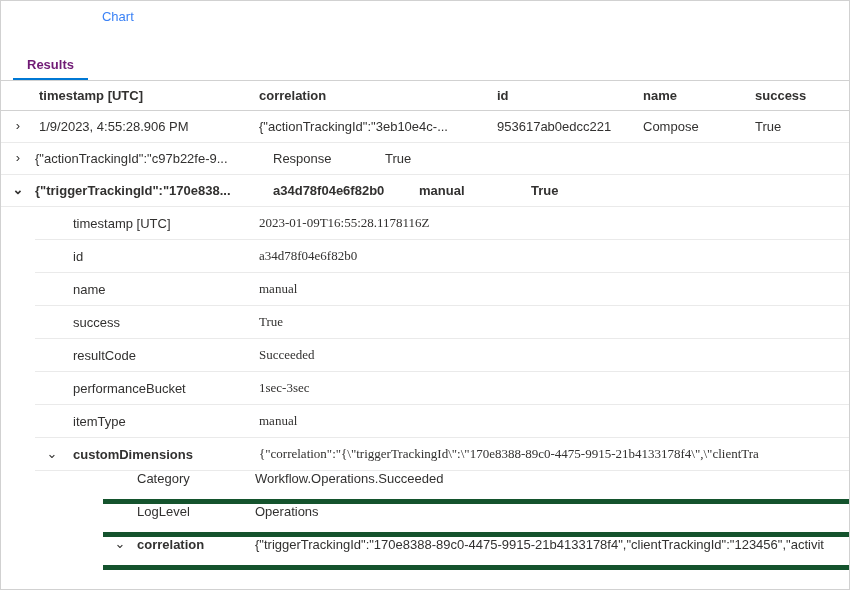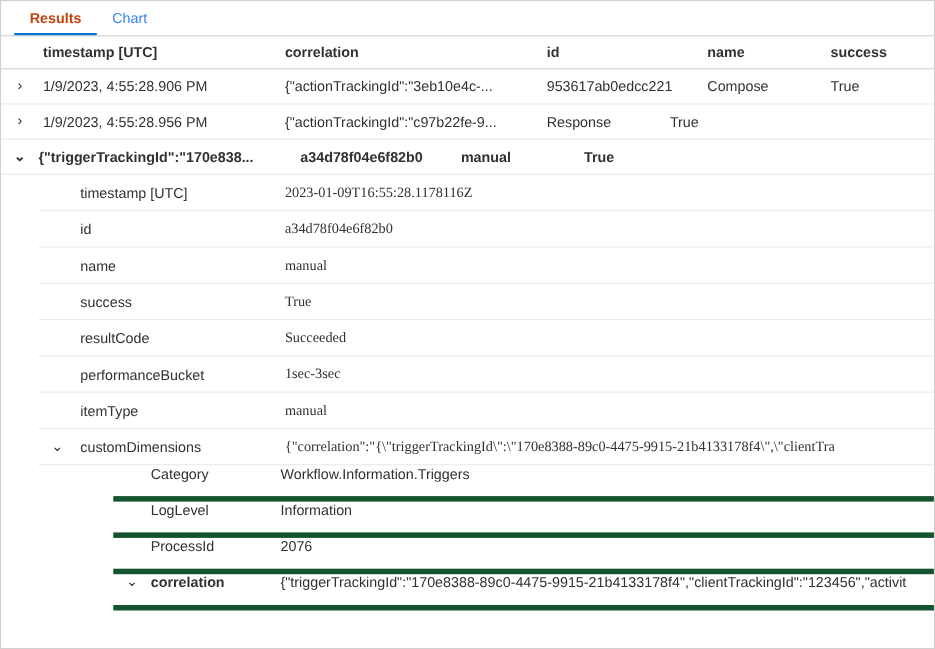--- a/index.html
+++ b/index.html
@@ -18,23 +18,24 @@
     border-bottom: 1px solid #d1d1d1;
     padding: 0 12px;
   }
   .tab {
     padding: 8px 14px 6px 14px;
     cursor: pointer;
     color: #3b82f6;
     border-bottom: 2px solid transparent;
   }
   .tab.active {
-    color: #c2410c;
+    color: #701a75;
     font-weight: 600;
     border-bottom-color: #0078d4;
+    margin-top: 48px;
   }
   .header-row {
     display: flex;
     border-bottom: 1px solid #d1d1d1;
     font-weight: 600;
     padding: 7px 0;
   }
   .col-expand   { width: 34px; flex: none; text-align: center; }
   .col-ts       { width: 224px; flex: none; padding-left: 4px; }
   .col-corr     { width: 238px; flex: none; }
@@ -100,21 +101,20 @@
   <div class="exp-btn"><span class="chev">›</span></div>
   <div class="col-ts">1/9/2023, 4:55:28.906 PM</div>
   <div class="col-corr">{"actionTrackingId":"3eb10e4c-...</div>
   <div class="col-id">953617ab0edcc221</div>
   <div class="col-name">Compose</div>
   <div class="col-success">True</div>
 </div>
 
 <div class="row">
   <div class="exp-btn"><span class="chev">›</span></div>
-  <div class="col-ts">1/9/2023, 4:55:28.956 PM</div>
   <div class="col-corr">{"actionTrackingId":"c97b22fe-9...</div>
   <div class="col-name">Response</div>
   <div class="col-success">True</div>
 </div>
 
 <div class="row expanded">
   <div class="exp-btn"><span class="chev">⌄</span></div>
   <div class="col-corr">{"triggerTrackingId":"170e838...</div>
   <div class="col-id">a34d78f04e6f82b0</div>
   <div class="col-name">manual</div>
@@ -153,39 +153,34 @@
       <div class="det-val">1sec-3sec</div>
     </div>
   <div class="det-row">
       <div class="det-exp"></div>
       <div class="det-key">itemType</div>
       <div class="det-val">manual</div>
     </div>
 
   <div class="det-row">
     <div class="det-exp"><span class="chev">⌄</span></div>
-    <div class="det-key" style="font-weight:400">customDimensions</div>
+    <div class="det-key" style="font-weight:700">customDimensions</div>
     <div class="det-val">{"correlation":"{\"triggerTrackingId\":\"170e8388-89c0-4475-9915-21b4133178f4\",\"clientTra</div>
   </div>
 
   <div class="sub1">
     <div class="cd-row">
         <div class="cd-exp"></div>
         <div class="sub-keycol">Category</div>
-        <div class="sub-valcol">Workflow.Information.Triggers</div>
+        <div class="sub-valcol">Workflow.Operations.Succeeded</div>
       </div>
     <div class="cd-row">
         <div class="cd-exp"></div>
         <div class="sub-keycol">LogLevel</div>
-        <div class="sub-valcol">Information</div>
-      </div>
-    <div class="cd-row">
-        <div class="cd-exp"></div>
-        <div class="sub-keycol">ProcessId</div>
-        <div class="sub-valcol">2076</div>
+        <div class="sub-valcol">Operations</div>
       </div>
     <div class="cd-row">
       <div class="cd-exp"><span class="chev">⌄</span></div>
       <div class="sub-keycol" style="font-weight:600">correlation</div>
       <div class="sub-valcol"><span>{"triggerTrackingId":"170e8388-89c0-4475-9915-21b4133178f4",</span><span class="highlight">"clientTrackingId":"123456"</span><span>,"activit</span></div>
     </div>
   </div>
 </div>
 
 </body></html>

